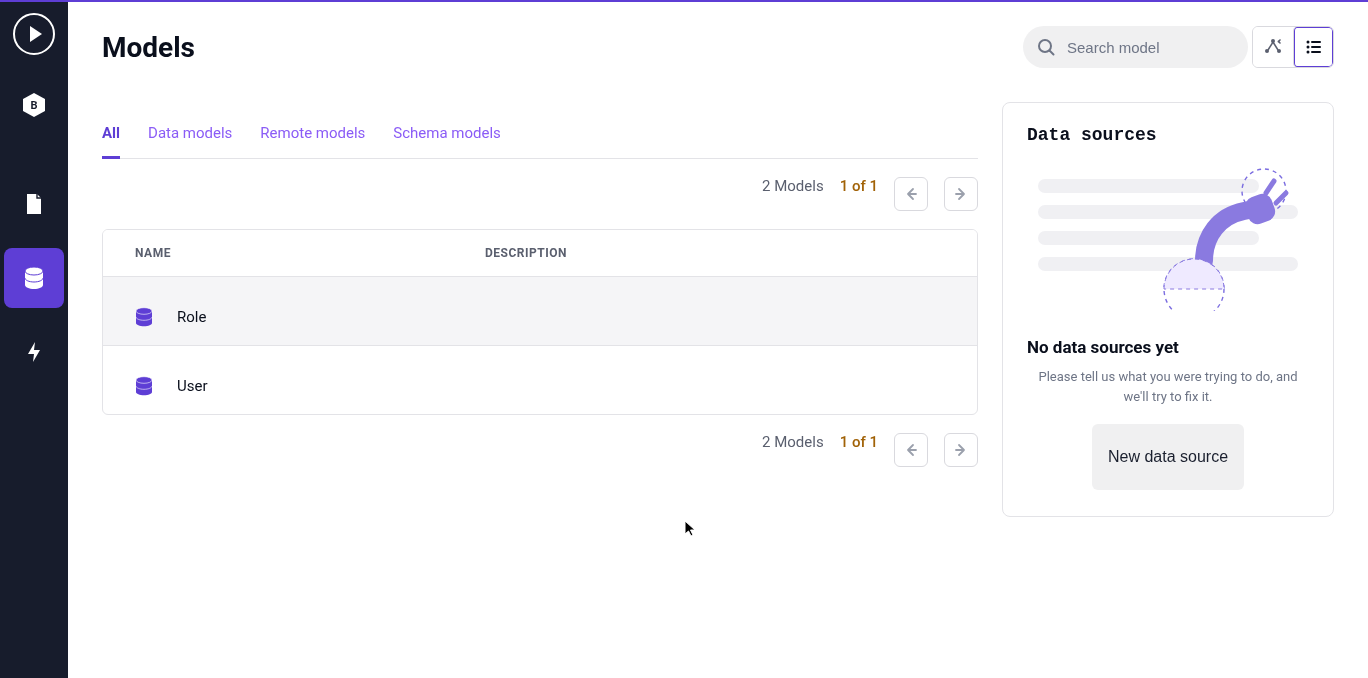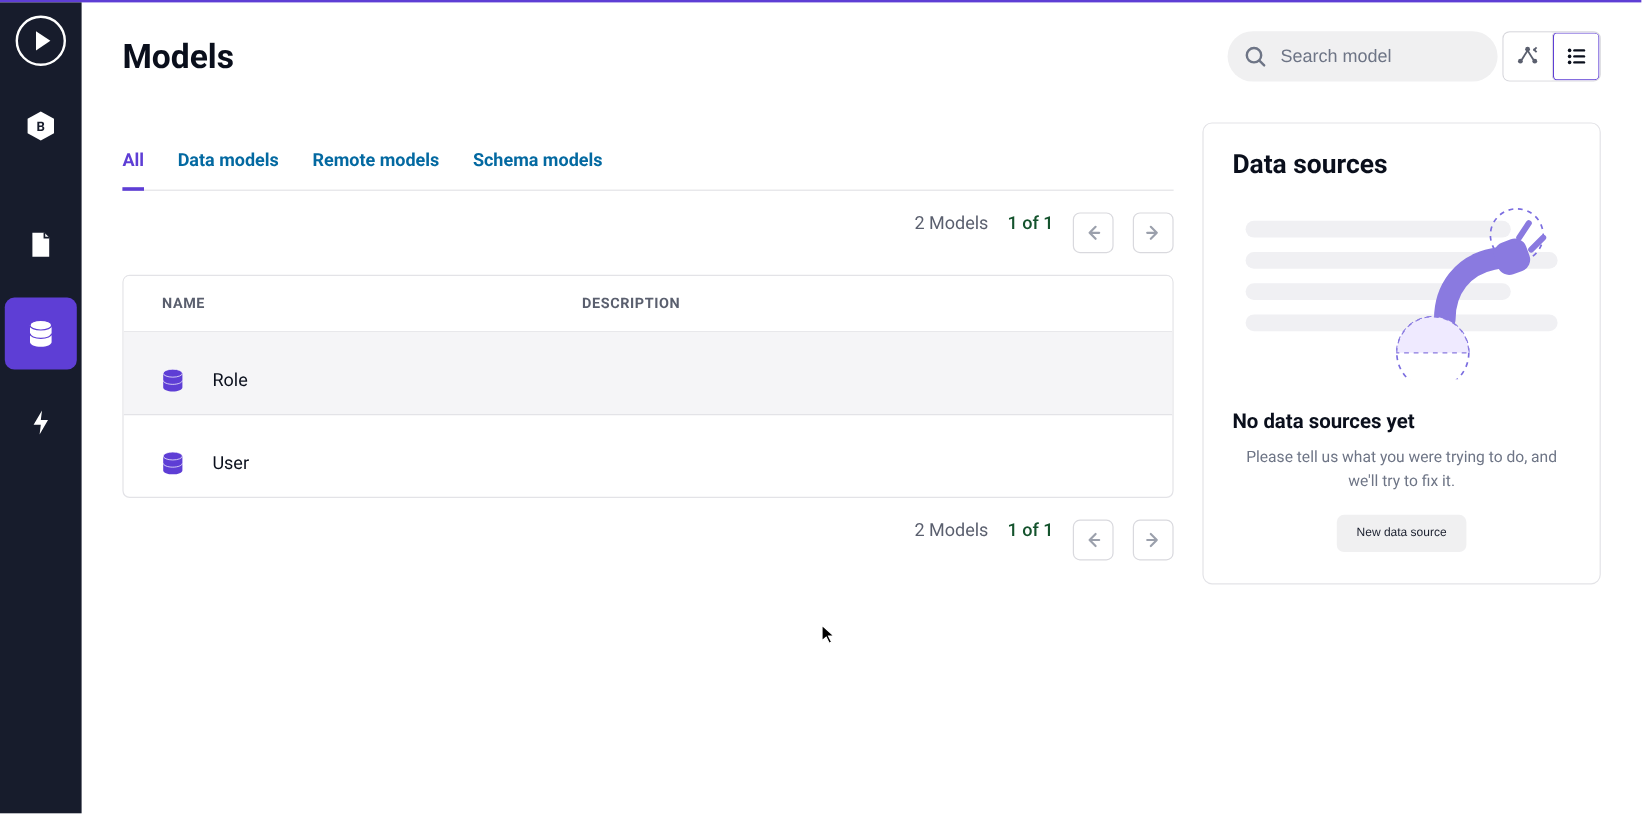--- a/index.html
+++ b/index.html
@@ -133,41 +133,40 @@
     min-width:0;
   }
   .tabs {
     display:flex;
     gap: 28px;
     border-bottom: 1px solid #e3e3e7;
   }
   .tab {
     padding-bottom: 14px;
     font-size: 15px;
-    color: #0369a1;
+    color: #8b5cf6;
     cursor:pointer;
     border-bottom: 3px solid transparent;
     margin-bottom:-1px;
-    font-weight:bold;
   }
   .tab.active {
     color: #5e3ed5;
     font-weight: 700;
     border-bottom-color: #5e3ed5;
   }
   .pager-row {
     display:flex;
     justify-content:flex-end;
     align-items:flex-start;
     gap: 16px;
     padding: 18px 0;
     font-size:15px;
   }
   .pager-count { color:#5a5f6e; }
-  .pager-pos { color:#14532d; font-weight:500; }
+  .pager-pos { color:#a16207; font-weight:500; }
   .pager-btn {
     width:34px; height:34px;
     border:1px solid #d9d9de;
     border-radius:6px;
     background:#fff;
     display:flex; align-items:center; justify-content:center;
     cursor:pointer;
     color:#9ba0ac;
   }
   .table {
@@ -201,23 +200,24 @@
   .db-icon { color:#5e3ed5; flex-shrink:0; }
   .side-panel {
     width: 332px;
     flex-shrink:0;
     border:1px solid #e3e3e7;
     border-radius:8px;
     padding: 22px 24px 26px 24px;
     margin-top: -22px;
   }
   .panel-title {
-    font-size:22px;
+    font-size:18px;
     font-weight:700;
     margin-bottom: 24px;
+    font-family: Liberation Mono, monospace;
   }
   .empty-illustration {
     width: 260px;
     height: 150px;
     margin: 0 auto 16px auto;
     position:relative;
     display:flex;
     flex-direction:column;
     gap:12px;
     padding-top: 10px;
@@ -241,26 +241,26 @@
   .empty-sub {
     text-align:center;
     font-size:13px;
     color:#6e7586;
     line-height:1.5;
     margin-bottom: 18px;
   }
   .new-ds-btn {
     display:block;
     margin: 0 auto;
-    padding: 10px 16px;
+    padding: 24px 16px;
     border:none;
     border-radius:6px;
     background:#f0f0f1;
     color:#1a1f2e;
-    font-size:10px;
+    font-size:16px;
     cursor:pointer;
     text-align:center;
   }
   .cursor {
     position:absolute;
     left:684px; top:520px;
     pointer-events:none;
   }
 </style>
 </head>

